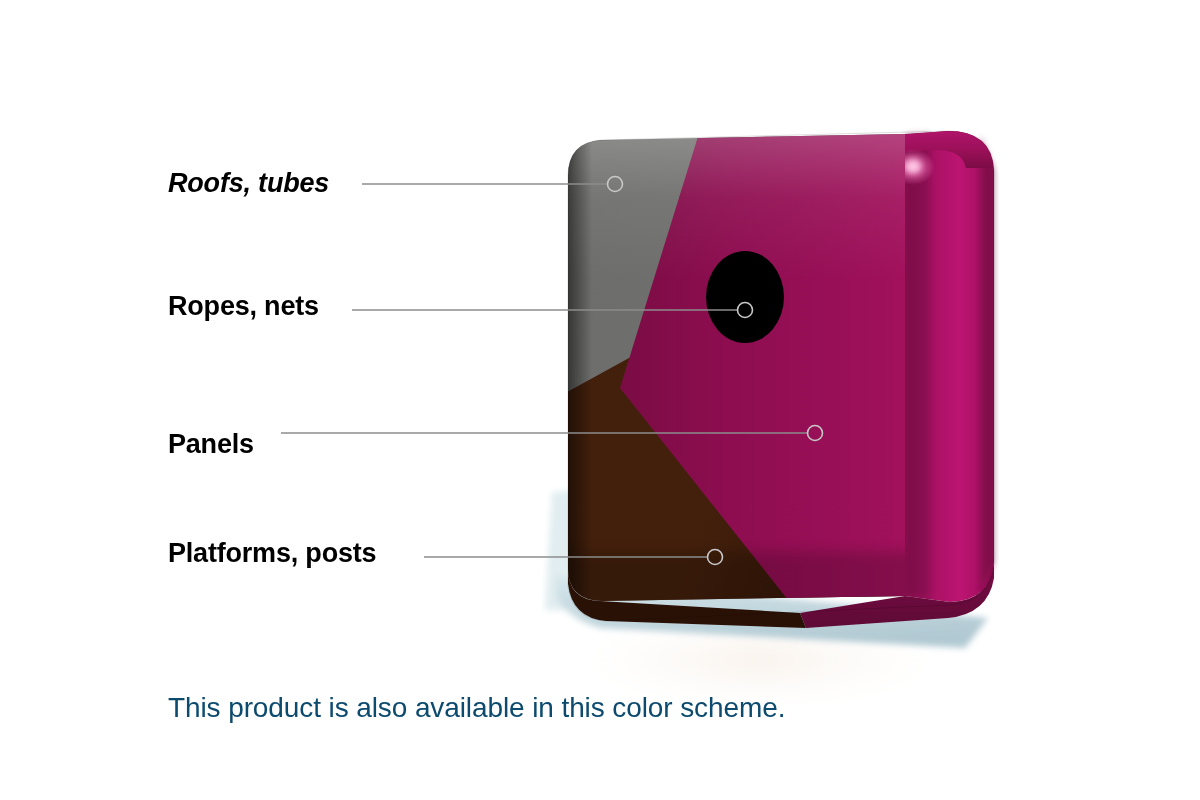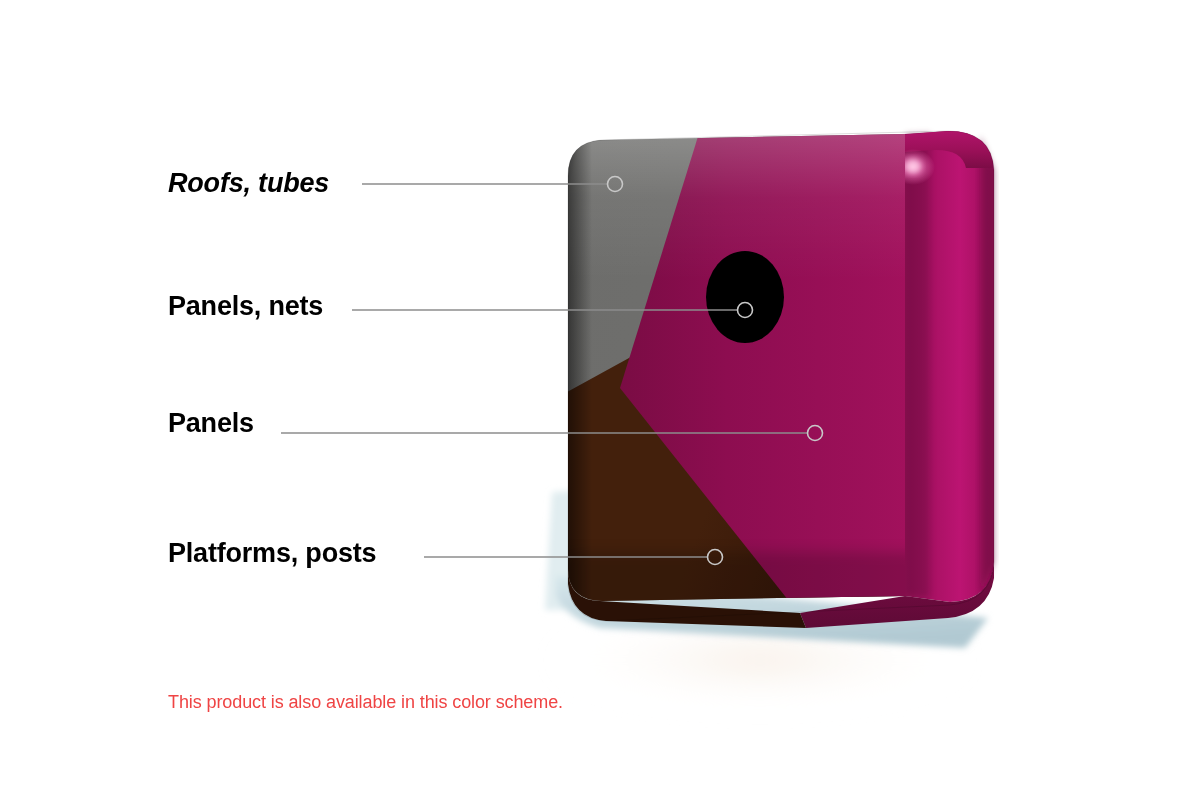--- a/index.html
+++ b/index.html
@@ -18,22 +18,22 @@
     line-height:1;
     color:#000000;
     white-space:nowrap;
     letter-spacing:-0.2px;
     text-align:left;
   }
   #caption{
     position:absolute;
     left:168px;
     top:692px;
-    font-size:18px;
-    color:#ef4444;
+    font-size:28px;
+    color:#0c4a6e;
     white-space:nowrap;
     letter-spacing:-0.1px;
   }
   svg.art{position:absolute;left:0;top:0;width:1200px;height:800px;}
 </style>
 </head>
 <body>
 
 <div id="stage">
 
@@ -232,21 +232,21 @@
     <g id="markers">
         <circle cx="615" cy="184" r="7.5" fill="none" stroke="#c8c8c8" stroke-width="1.6"></circle>
         <circle cx="745" cy="310" r="7.5" fill="none" stroke="#c8c8c8" stroke-width="1.6"></circle>
         <circle cx="815" cy="433" r="7.5" fill="none" stroke="#c8c8c8" stroke-width="1.6"></circle>
         <circle cx="715" cy="557" r="7.5" fill="none" stroke="#c8c8c8" stroke-width="1.6"></circle>
       </g>
   </svg>
 
   <div class="label" style="left:168px;top:170px;font-style:italic;">Roofs, tubes</div>
 
-  <div class="label" style="left:168px;top:293px;">Panels, nets</div>
-
-  <div class="label" style="left:168px;top:410px;">Panels</div>
+  <div class="label" style="left:168px;top:293px;">Ropes, nets</div>
+
+  <div class="label" style="left:168px;top:431px;">Panels</div>
 
   <div class="label" style="left:168px;top:540px;">Platforms, posts</div>
 
   <div id="caption">This product is also available in this color scheme.</div>
 
 </div>
 
 </body></html>

